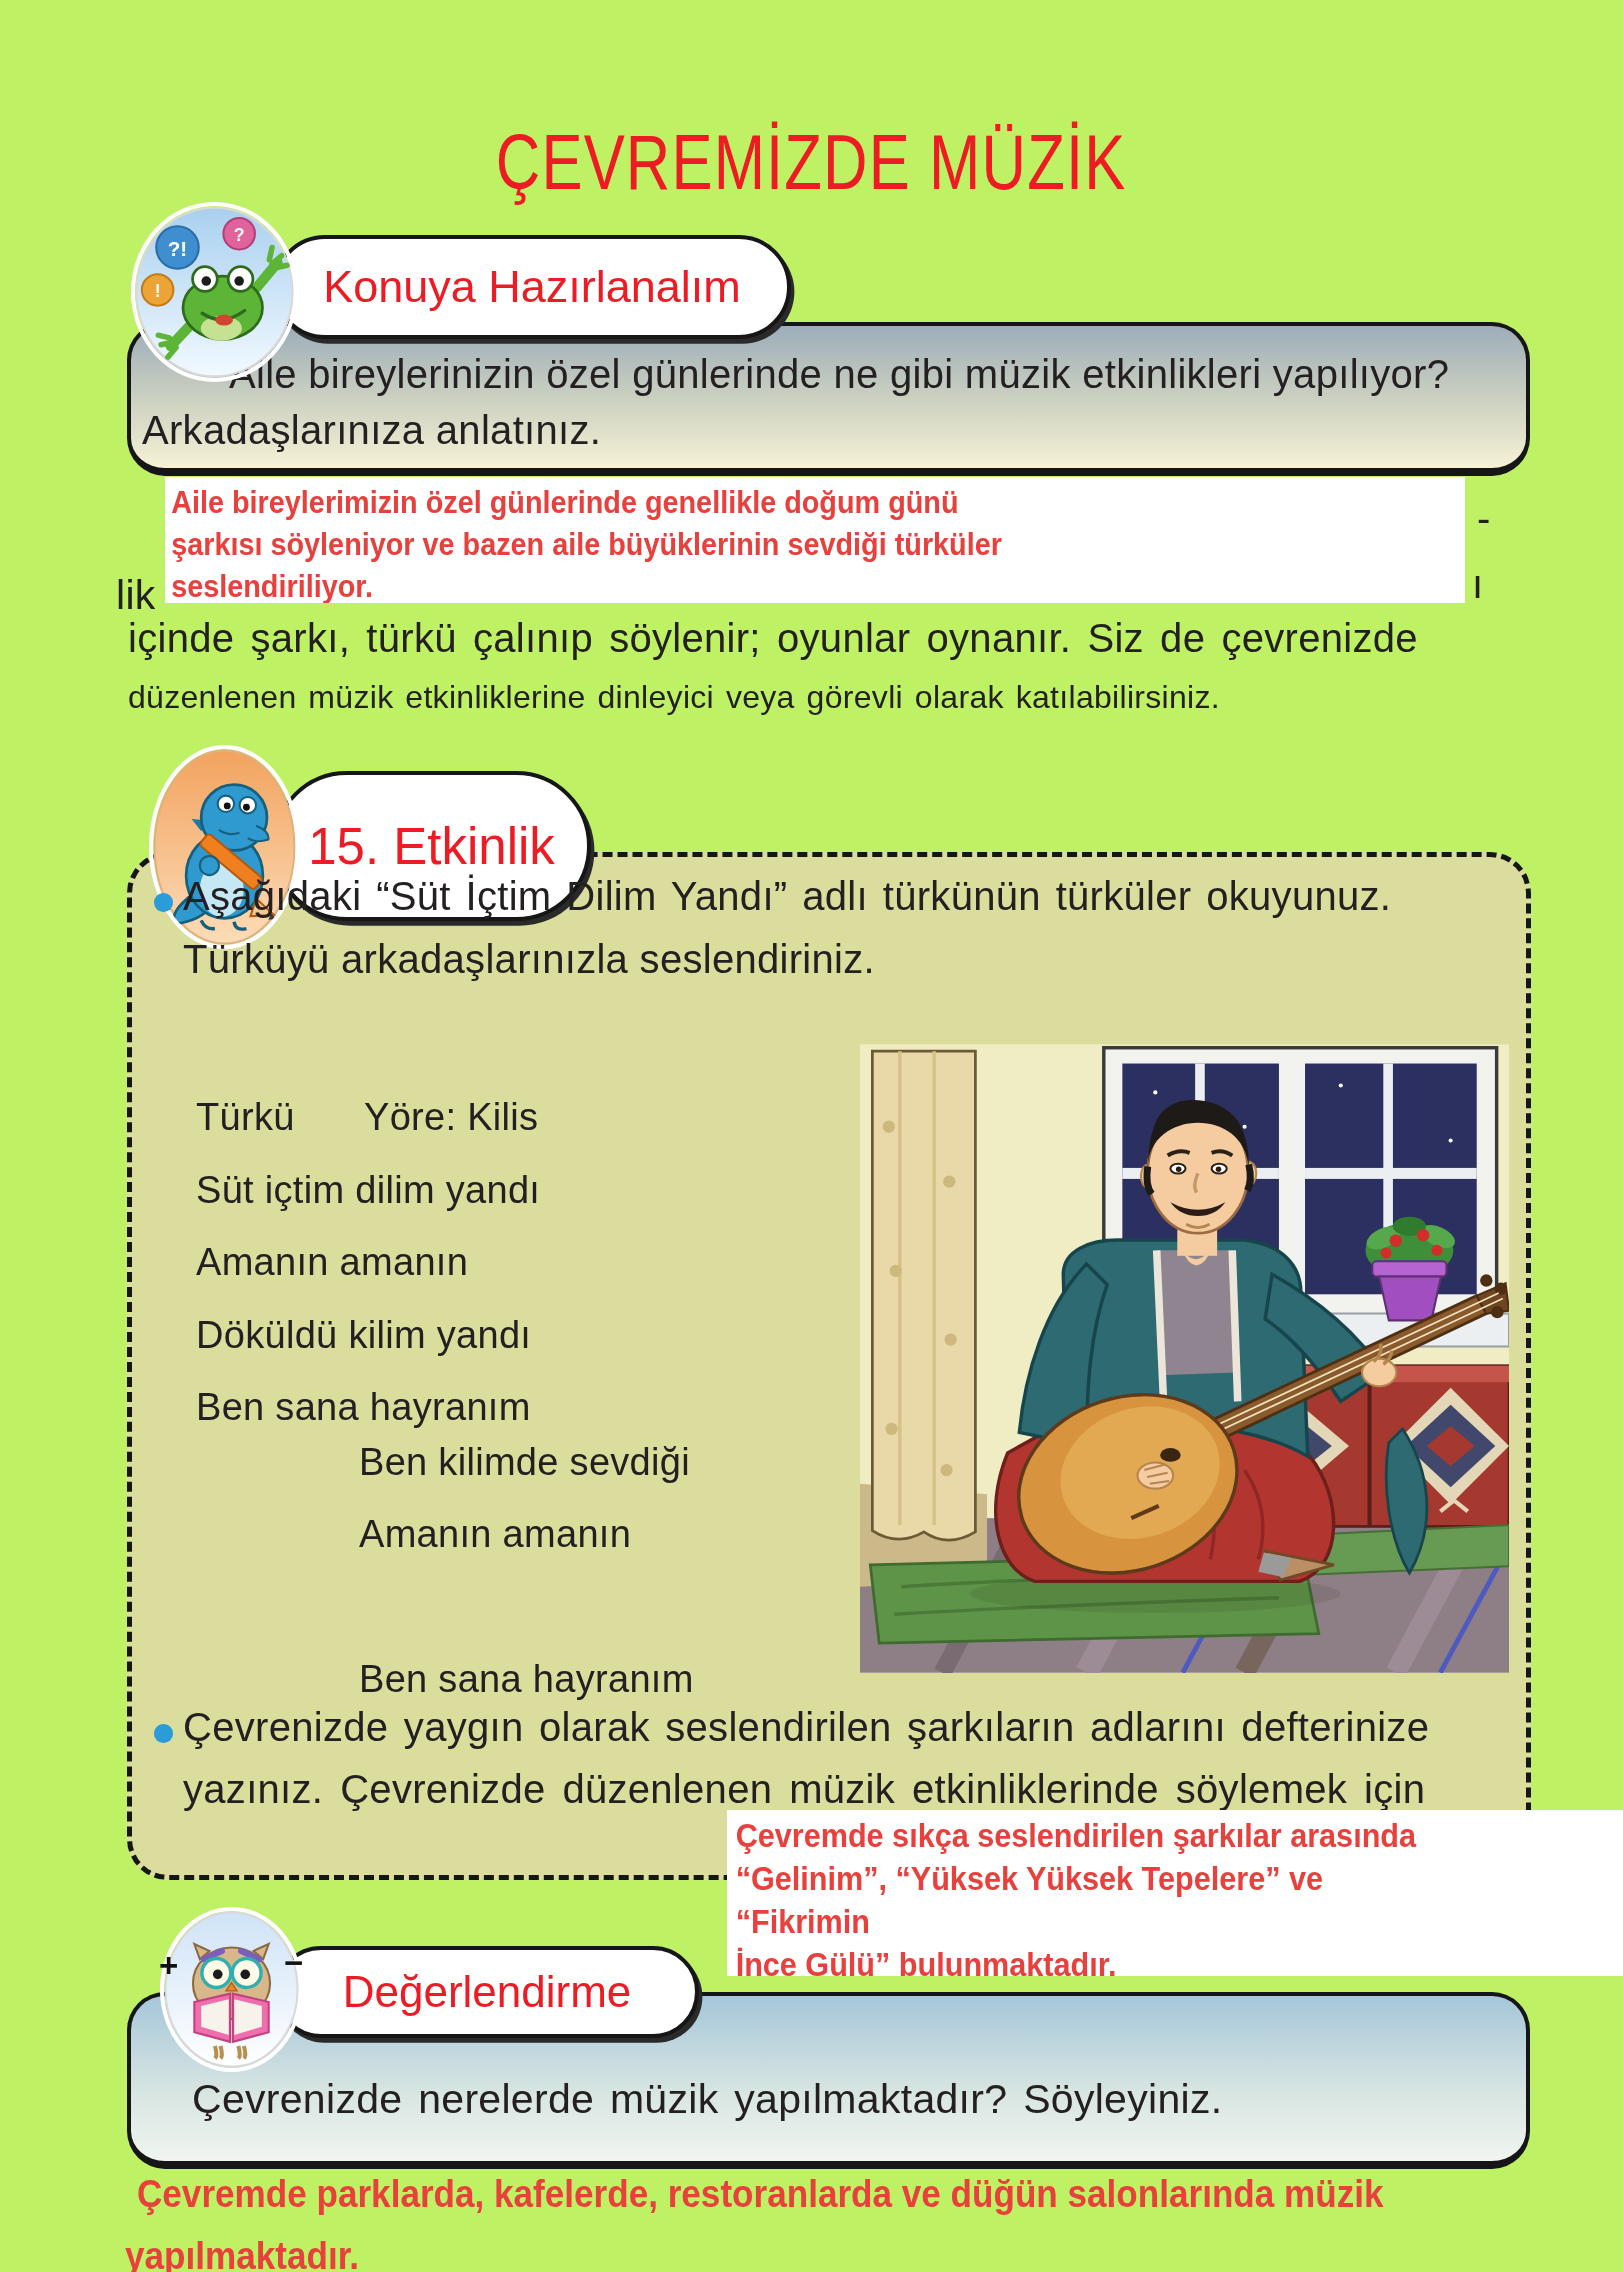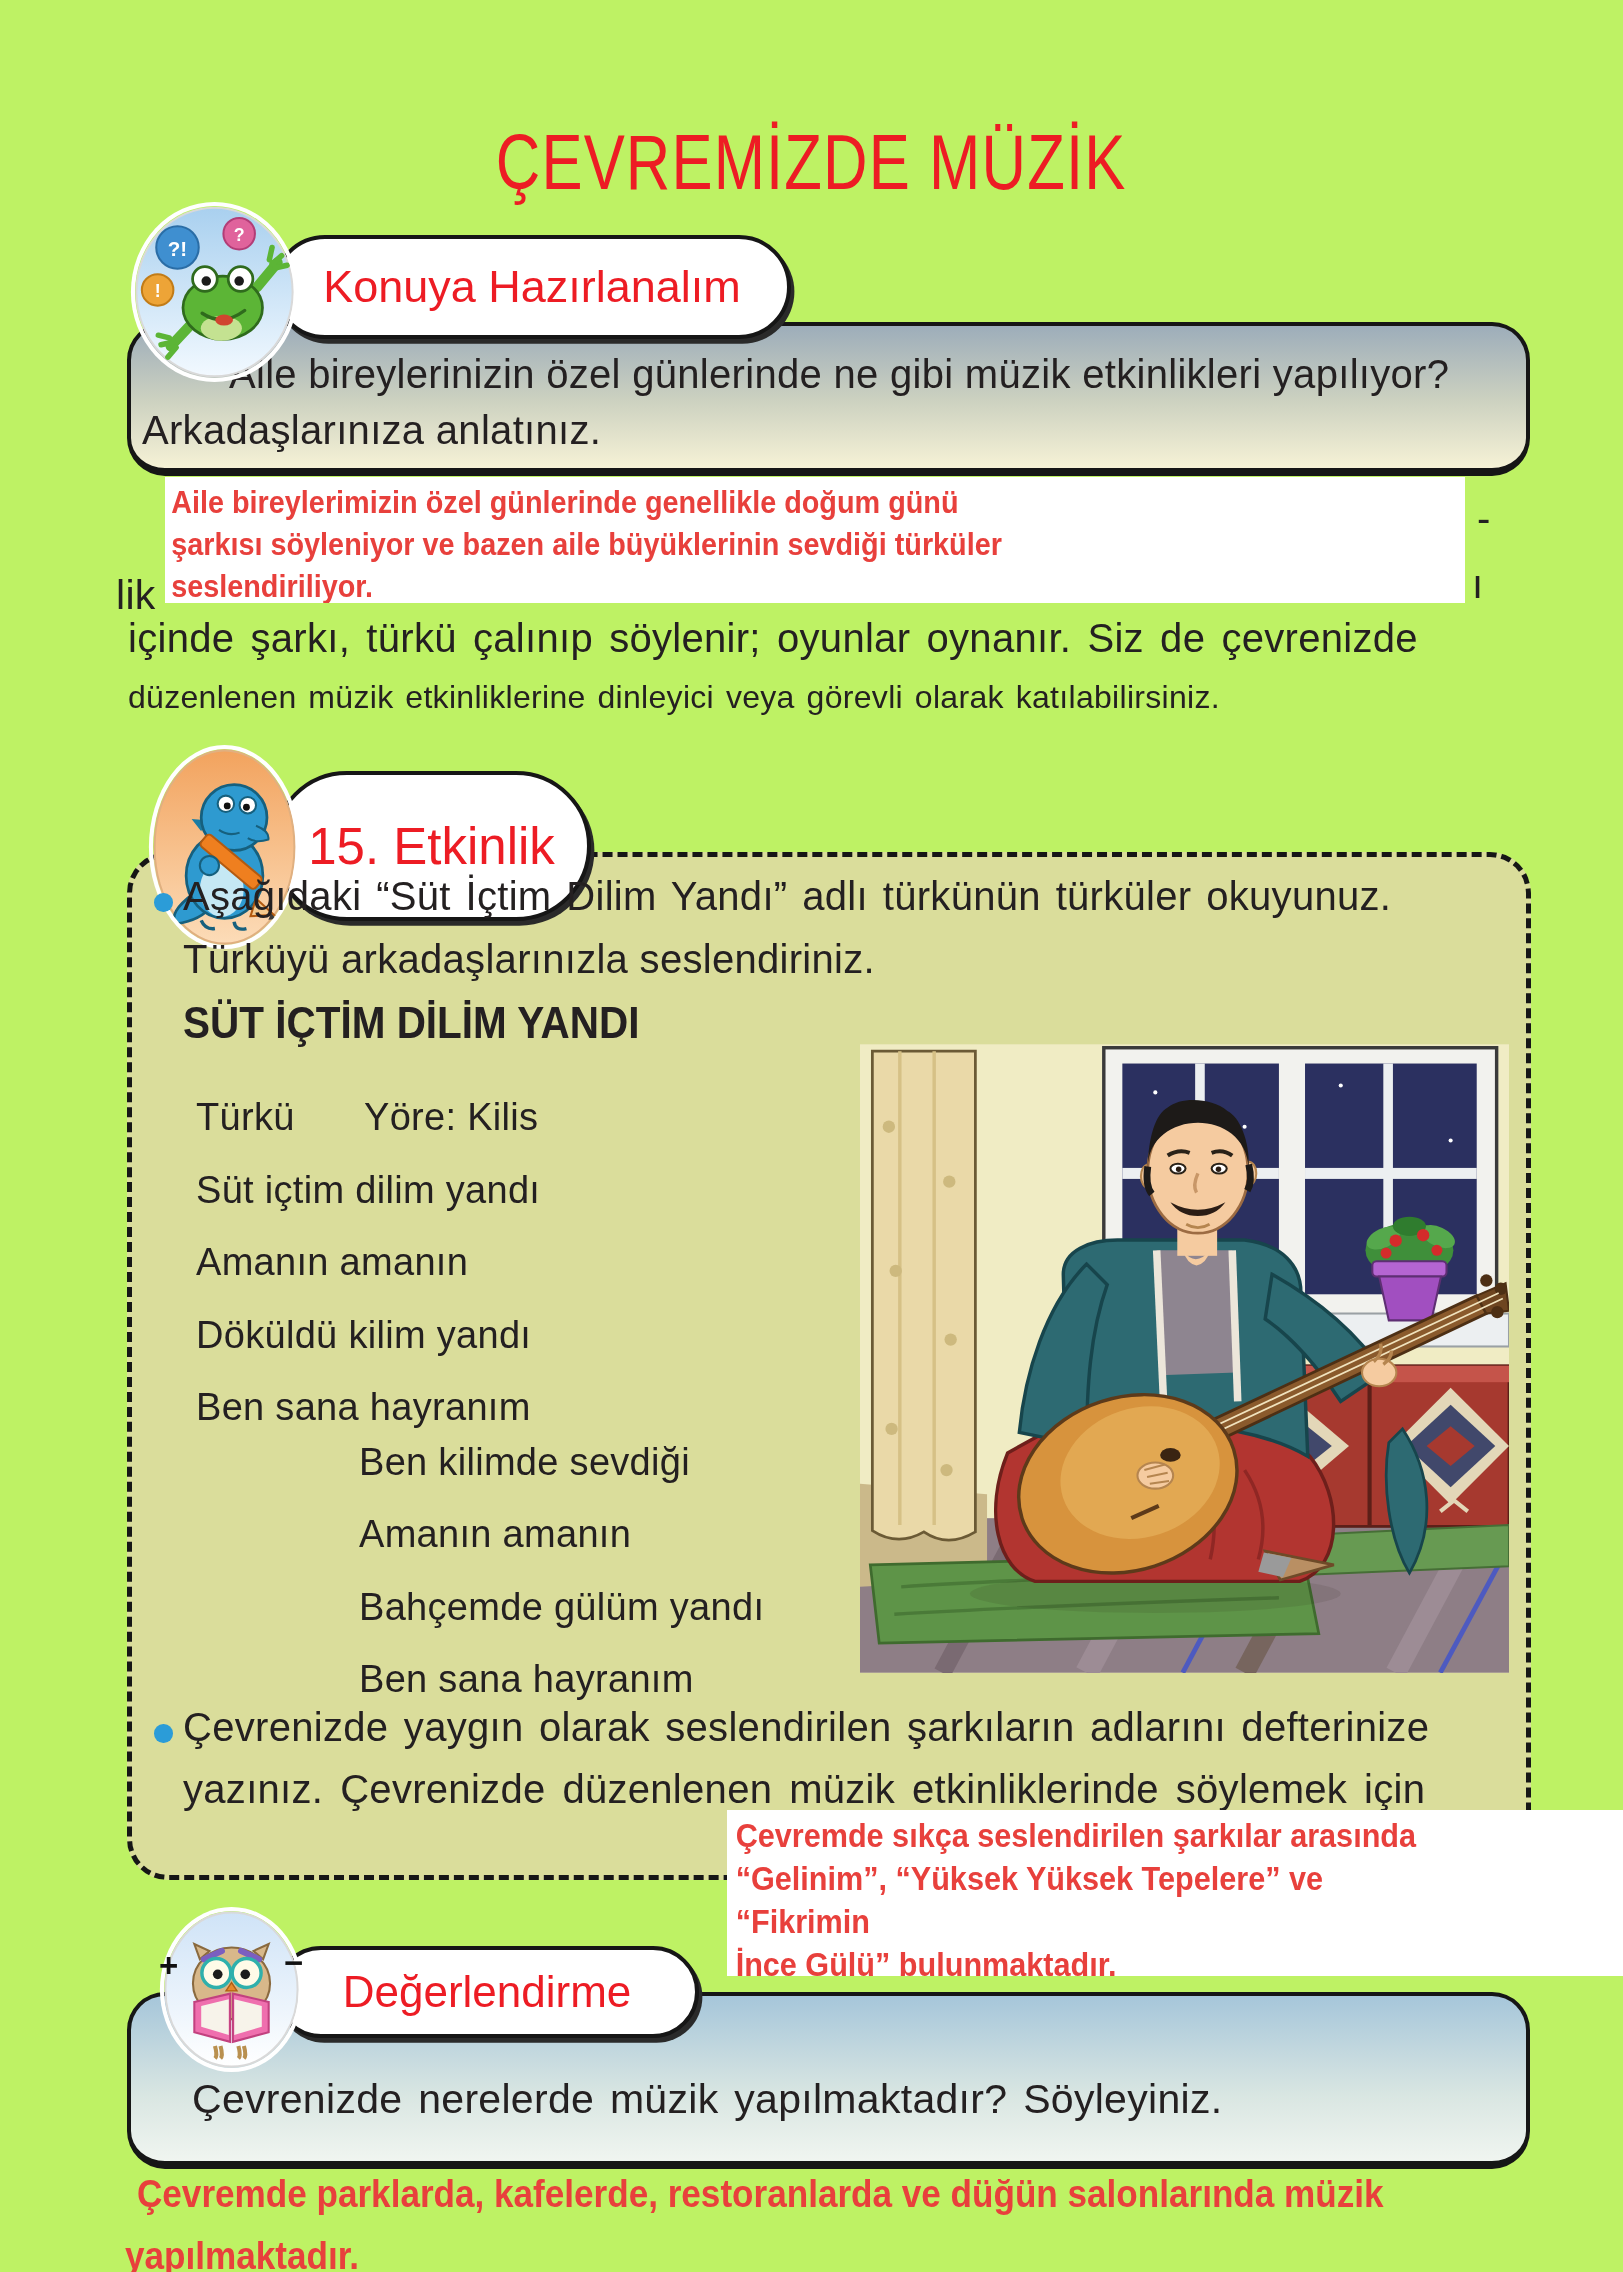--- a/index.html
+++ b/index.html
@@ -110,34 +110,30 @@
       <path d="M172,240 l8,8 l-12,1 Z" fill="#3a3a3a"></path>
       <circle cx="82" cy="170" r="14" fill="#2e9ad0" stroke="#16607e" stroke-width="3"></circle>
       <path d="M70,250 q6,14 20,12 M118,252 q2,14 18,10" stroke="#16607e" stroke-width="5" fill="none"></path>
     </svg>
   </div>
 
   <div class="dot" style="left:154px;top:893px;"></div>
   <div class="abs hand" style="left:183px;top:874px;font-size:40px;word-spacing:3.4px;">Aşağıdaki “Süt İçtim Dilim Yandı” adlı türkünün türküler okuyunuz.</div>
   <div class="abs hand" style="left:183px;top:937px;font-size:40px;">Türküyü arkadaşlarınızla seslendiriniz.</div>
 
-  <div class="abs" style="left:183px;top:998px;">
-    <span class="hand" style="display:inline-block;font-size:44px;font-weight:bold;letter-spacing:0;transform:scaleX(.92);transform-origin:0 0;">SÜT İÇTİM DİLİM YANDI</span>
-  </div>
   <div class="abs hand lyric" style="left:196px;top:1096px;">Türkü</div>
   <div class="abs hand lyric" style="left:364px;top:1096px;">Yöre: Kilis</div>
 
   <div class="abs hand lyric" style="left:196px;top:1169px;">Süt içtim dilim yandı</div>
   <div class="abs hand lyric" style="left:196px;top:1241px;">Amanın amanın</div>
   <div class="abs hand lyric" style="left:196px;top:1314px;">Döküldü kilim yandı</div>
   <div class="abs hand lyric" style="left:196px;top:1386px;">Ben sana hayranım</div>
 
   <div class="abs hand lyric" style="left:359px;top:1441px;">Ben kilimde sevdiği</div>
   <div class="abs hand lyric" style="left:359px;top:1513px;">Amanın amanın</div>
-  <div class="abs hand lyric" style="left:359px;top:1586px;">Bahçemde gülüm yandı</div>
   <div class="abs hand lyric" style="left:359px;top:1658px;">Ben sana hayranım</div>
 
   <div class="abs" style="left:860px;top:1044px;width:649px;height:629px;">
     <svg viewBox="0 0 945 915" width="649" height="629">
       <rect x="0" y="0" width="945" height="915" fill="#f0ecc4"></rect>
 
       <rect x="0" y="690" width="945" height="225" fill="#8e7e86"></rect>
       <path d="M120,915 L240,690" stroke="#7a6a72" stroke-width="26"></path>
       <path d="M330,915 L450,690" stroke="#9d8c95" stroke-width="34"></path>
       <path d="M560,915 L680,690" stroke="#77655e" stroke-width="30"></path>

